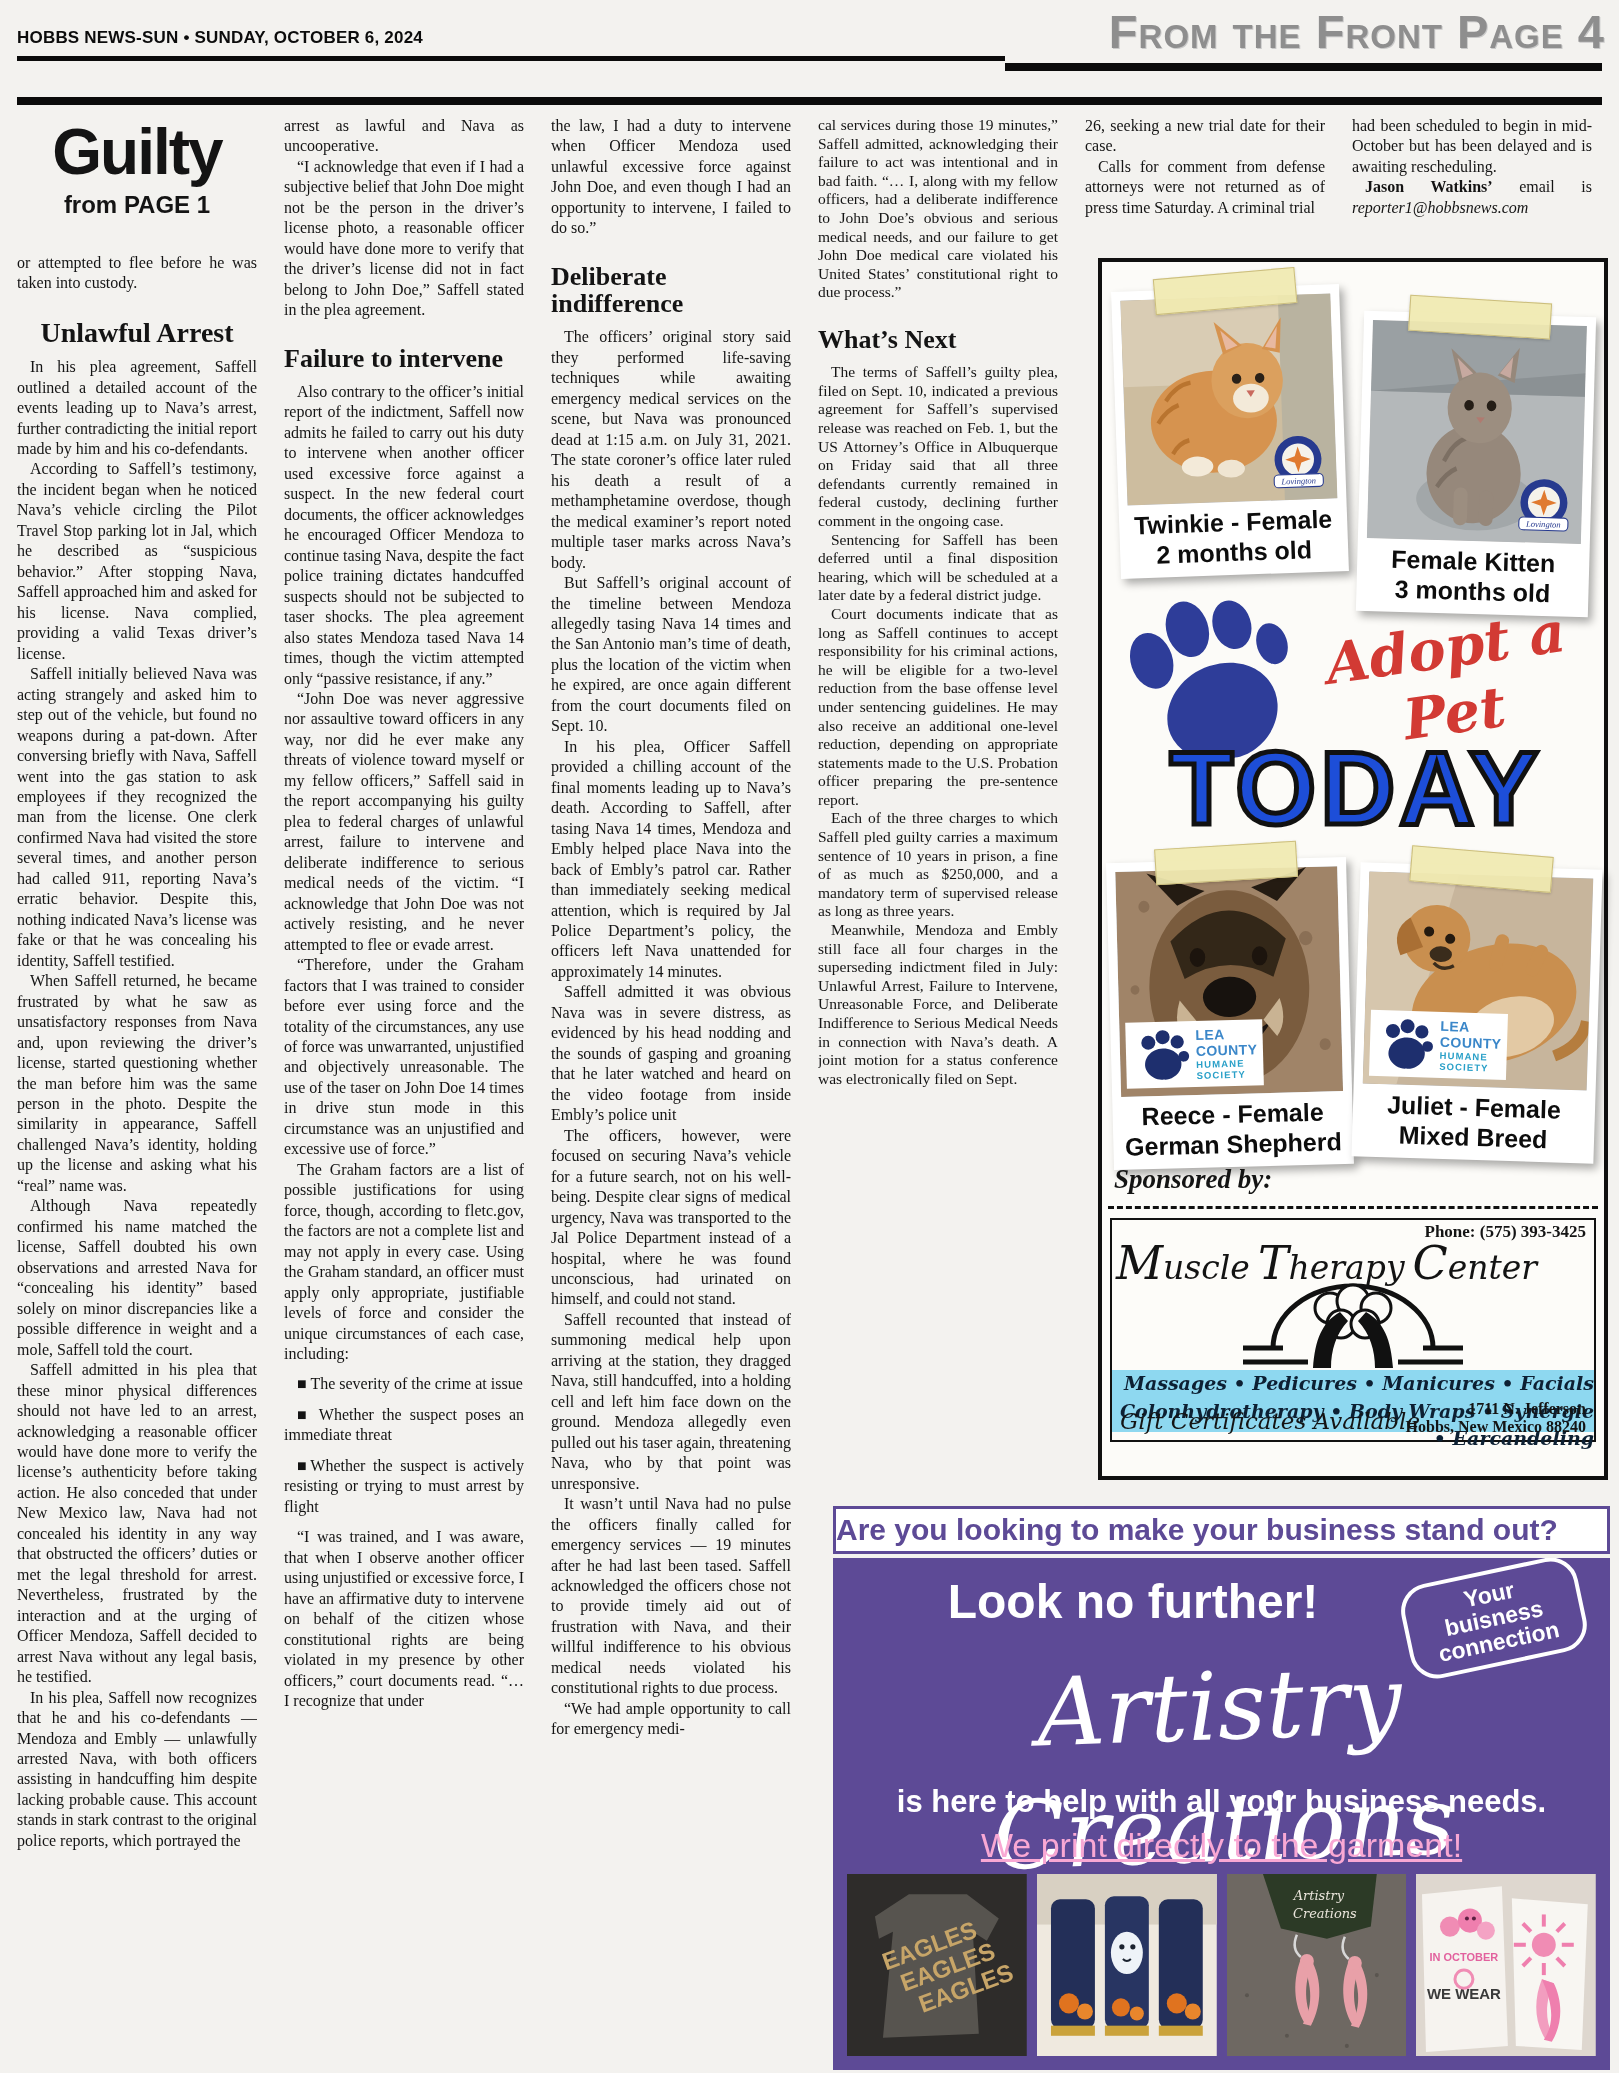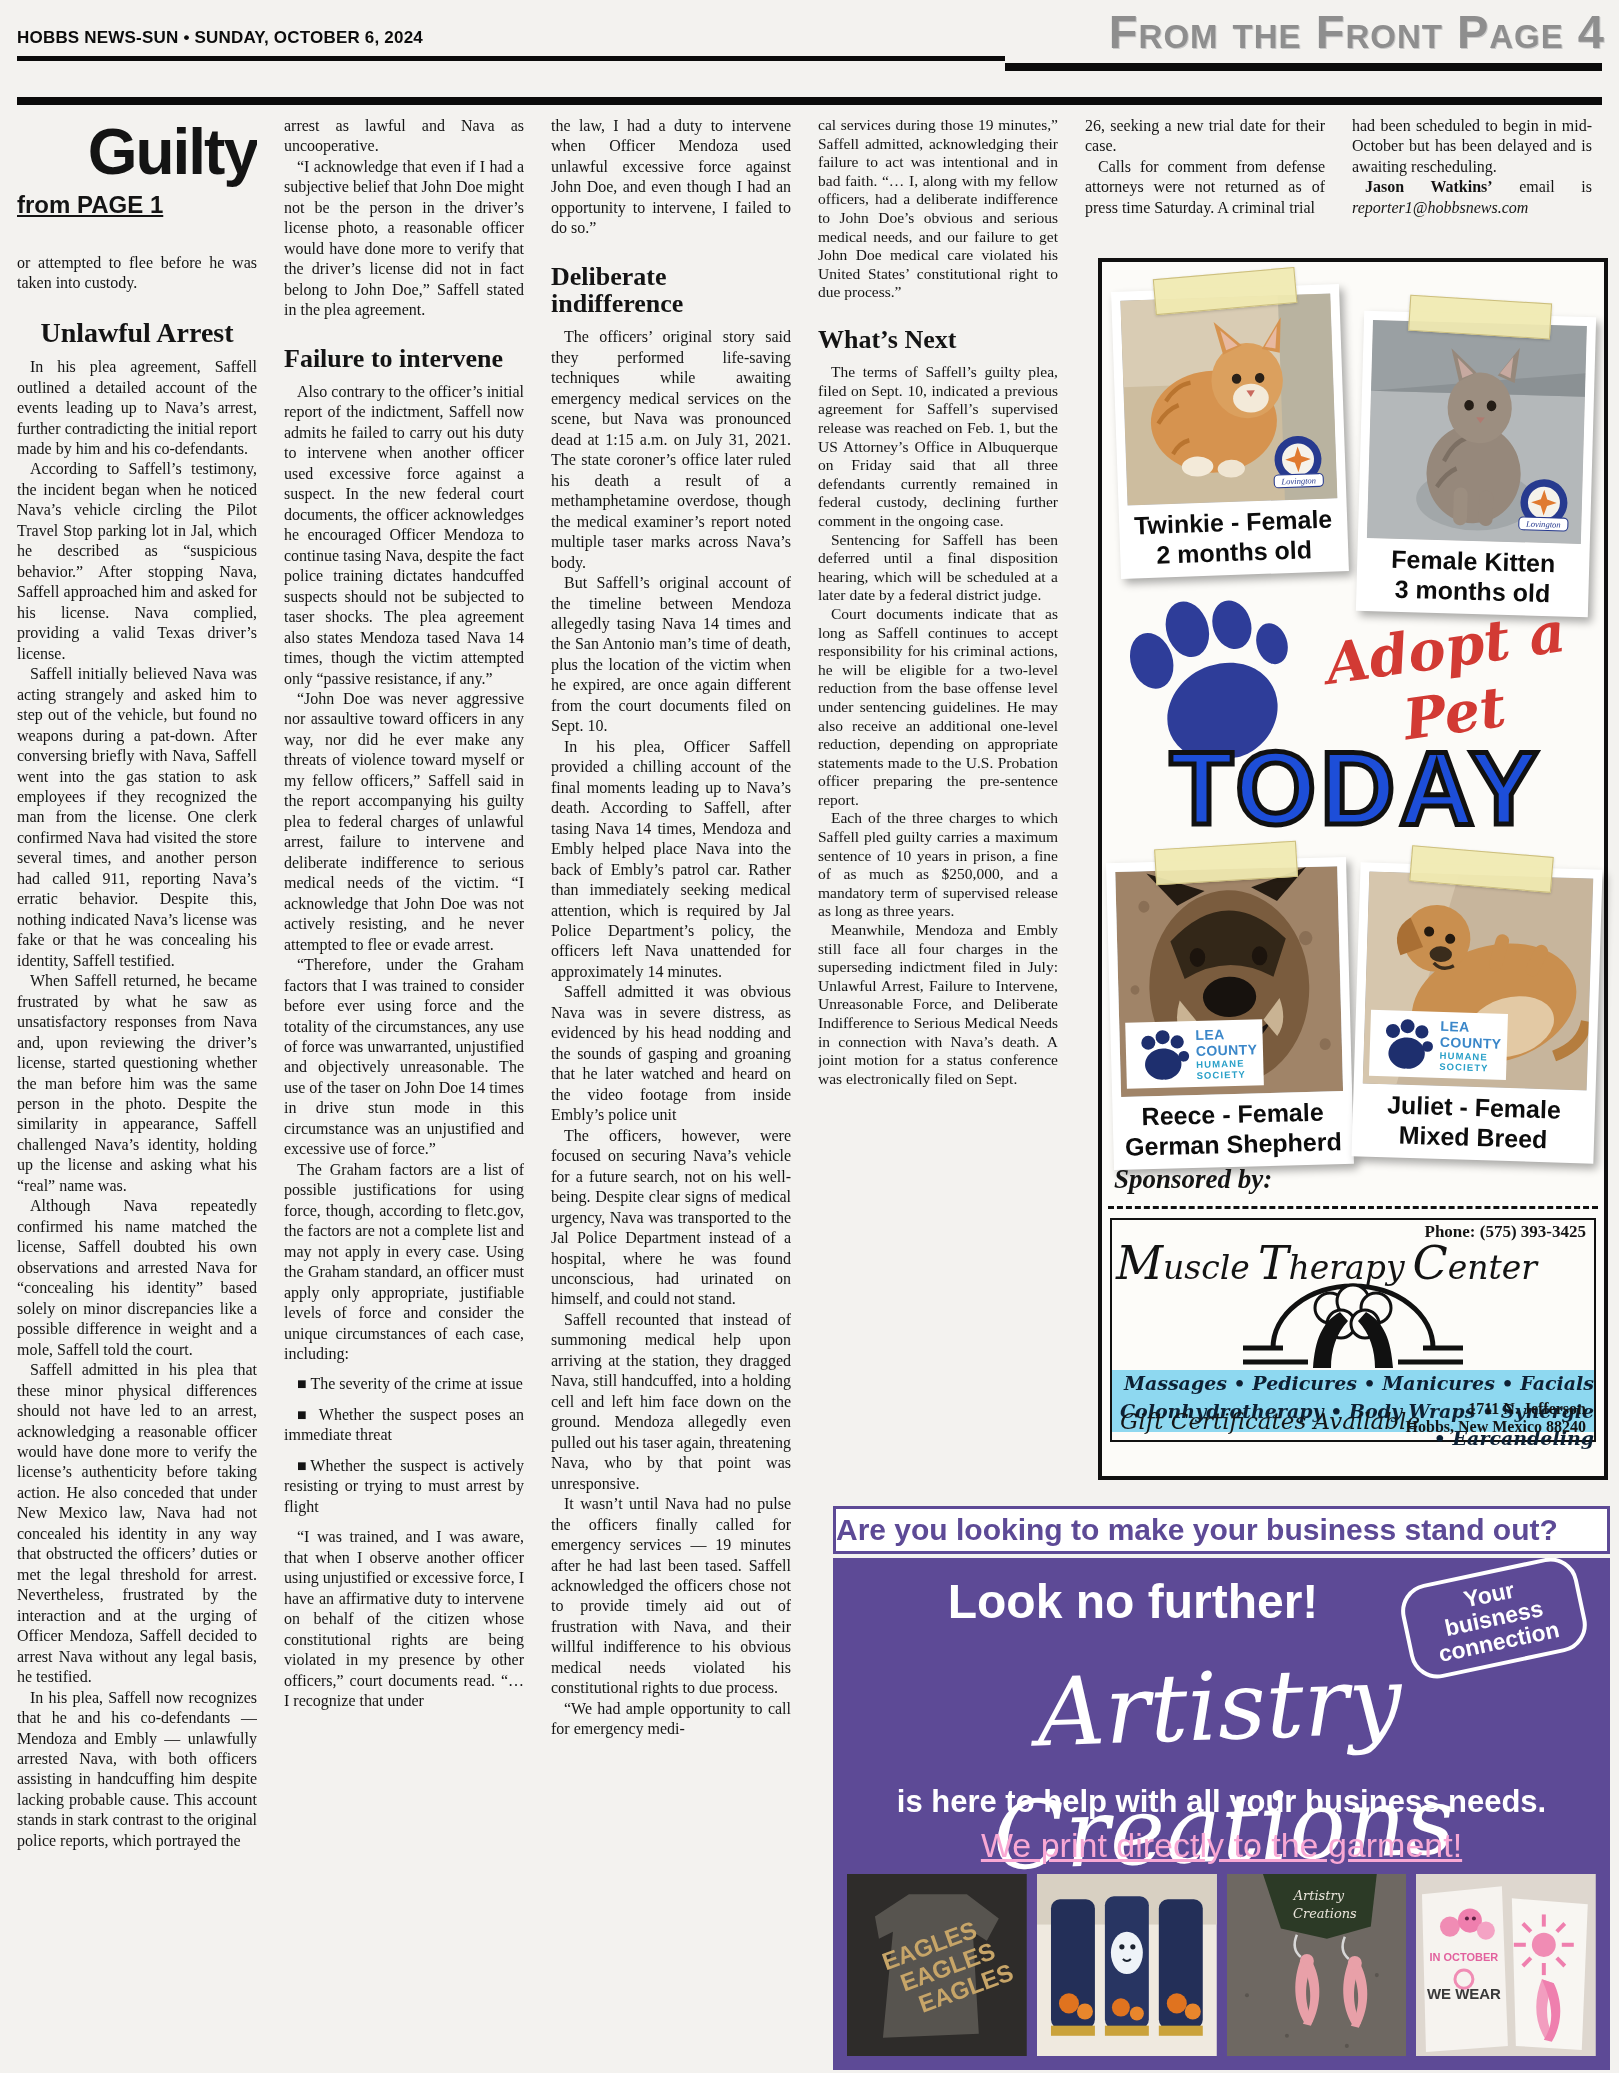--- a/index.html
+++ b/index.html
@@ -22,22 +22,22 @@
          text-align:justify; overflow:hidden; }
   .col-1 { left:17px;  height:1950px; }
   .col-2 { left:284px; height:1950px; }
   .col-3 { left:551px; height:1950px; }
   .col-4 { left:818px; height:1375px; font-size:15.5px; line-height:1.2; }
   .col-5 { left:1085px; height:130px; }
   .col-6 { left:1352px; height:130px; }
   .para { text-indent:13px; }
   .para.noindent { text-indent:0; }
   .para.bullet { margin:10px 0; }
-  .headline { font:900 64px/0.95 "Liberation Sans", sans-serif; letter-spacing:-2px; margin:6px 0 8px; text-align:right; }
-  .kicker   { font:700 24px "Liberation Sans", sans-serif; margin:0 0 34px; text-align:left;text-decoration:underline; }
+  .headline { font:900 64px/0.95 "Liberation Sans", sans-serif; letter-spacing:-2px; margin:6px 0 8px; text-align:center; }
+  .kicker   { font:700 24px "Liberation Sans", sans-serif; margin:0 0 34px; text-align:center; }
   .sec-head { font:700 26px/1.05 "Liberation Serif", serif; margin:24px 0 10px; text-align:left; }
   .sec-head.center { text-align:center; font-size:28px; }
   .byline .byl-b { font-weight:700; }
   .byline .byl-i { font-style:italic; }
 
   
   .pet-ad { position:absolute; left:1098px; top:258px; width:510px; height:1222px;
             background:#fcfbf8; border:4px solid #101010; }
   .polaroid { position:absolute; background:#fff; box-shadow:4px 5px 9px rgba(0,0,0,.33);
               padding:9px 9px 4px; }

